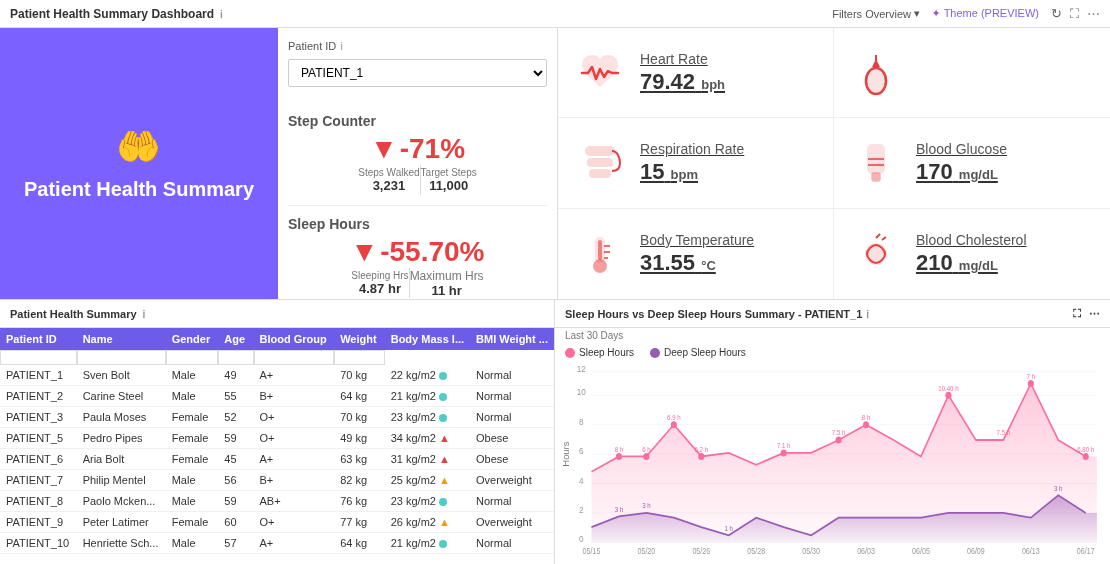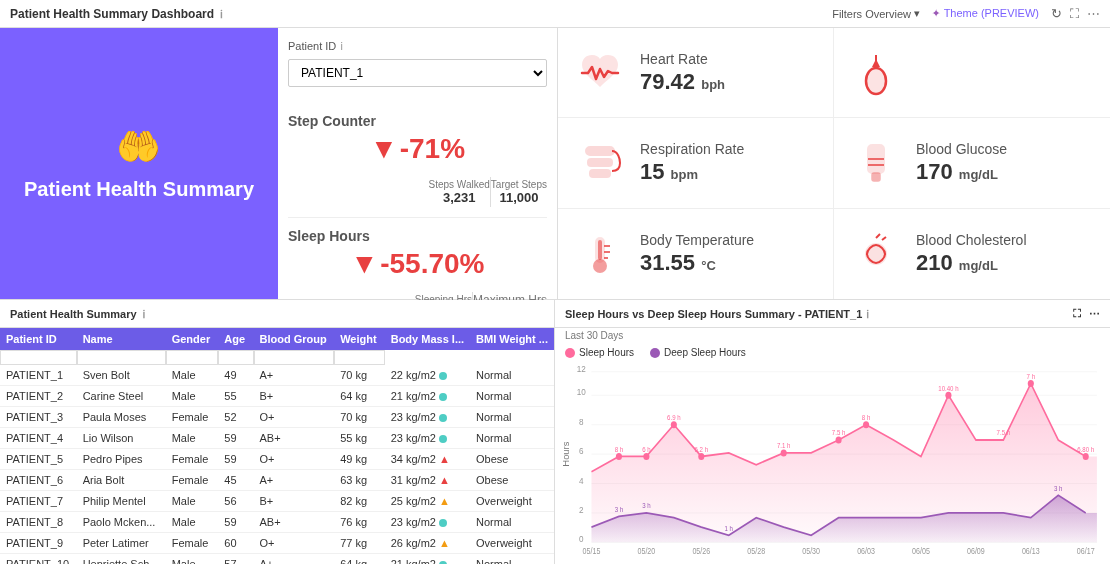--- a/index.html
+++ b/index.html
@@ -58,29 +58,30 @@
       font-size: 12px;
       background: #fff;
       border-radius: 2px;
       margin-bottom: 16px;
     }
     .stat-title { font-size: 14px; font-weight: 600; color: #555; margin-bottom: 4px; }
     .stat-percent { font-size: 28px; font-weight: 700; color: #e84040; display: flex; align-items: center; justify-content: center; gap: 2px; }
     .stat-sub-item { text-align: center; }
     .stat-sub-item .val { font-size: 13px; font-weight: 600; color: #333; }
     .stats-section { padding: 10px 0; border-bottom: 1px solid #eee; }
-    .stats-two { display: flex; align-items: center; justify-content: flex-end; margin-top: 12px; }
+    .stats-two { display: flex; align-items: center; justify-content: center; margin-top: 0; }
 
     
     .right-panel {
       flex: 1;
       background: #fff;
       display: grid;
       grid-template-columns: 1fr 1fr;
       grid-template-rows: 1fr 1fr 1fr;
+      text-decoration: underline;
     }
     .vital-card {
       display: flex;
       align-items: center;
       padding: 12px 16px;
       border-bottom: 1px solid #eee;
       border-right: 1px solid #eee;
       gap: 14px;
     }
     .vital-card:nth-child(even) { border-right: none; }
@@ -399,30 +400,20 @@
     <td>PATIENT_3</td>
     <td>Paula Moses</td>
     <td>Female</td>
     <td>52</td>
     <td>O+</td>
     <td>70 kg</td>
     <td>23 kg/m2 <span style="display:inline-block;width:8px;height:8px;border-radius:50%;background:#4ecdc4;margin-right:3px;vertical-align:middle"></span></td>
     <td>Normal</td>
   </tr>
               <tr>
-    <td>PATIENT_4</td>
-    <td>Lio Wilson</td>
-    <td>Male</td>
-    <td>59</td>
-    <td>AB+</td>
-    <td>55 kg</td>
-    <td>23 kg/m2 <span style="display:inline-block;width:8px;height:8px;border-radius:50%;background:#4ecdc4;margin-right:3px;vertical-align:middle"></span></td>
-    <td>Normal</td>
-  </tr>
-              <tr>
     <td>PATIENT_5</td>
     <td>Pedro Pipes</td>
     <td>Female</td>
     <td>59</td>
     <td>O+</td>
     <td>49 kg</td>
     <td>34 kg/m2 <span style="color:#e84040;margin-right:3px">▲</span></td>
     <td>Obese</td>
   </tr>
               <tr>

